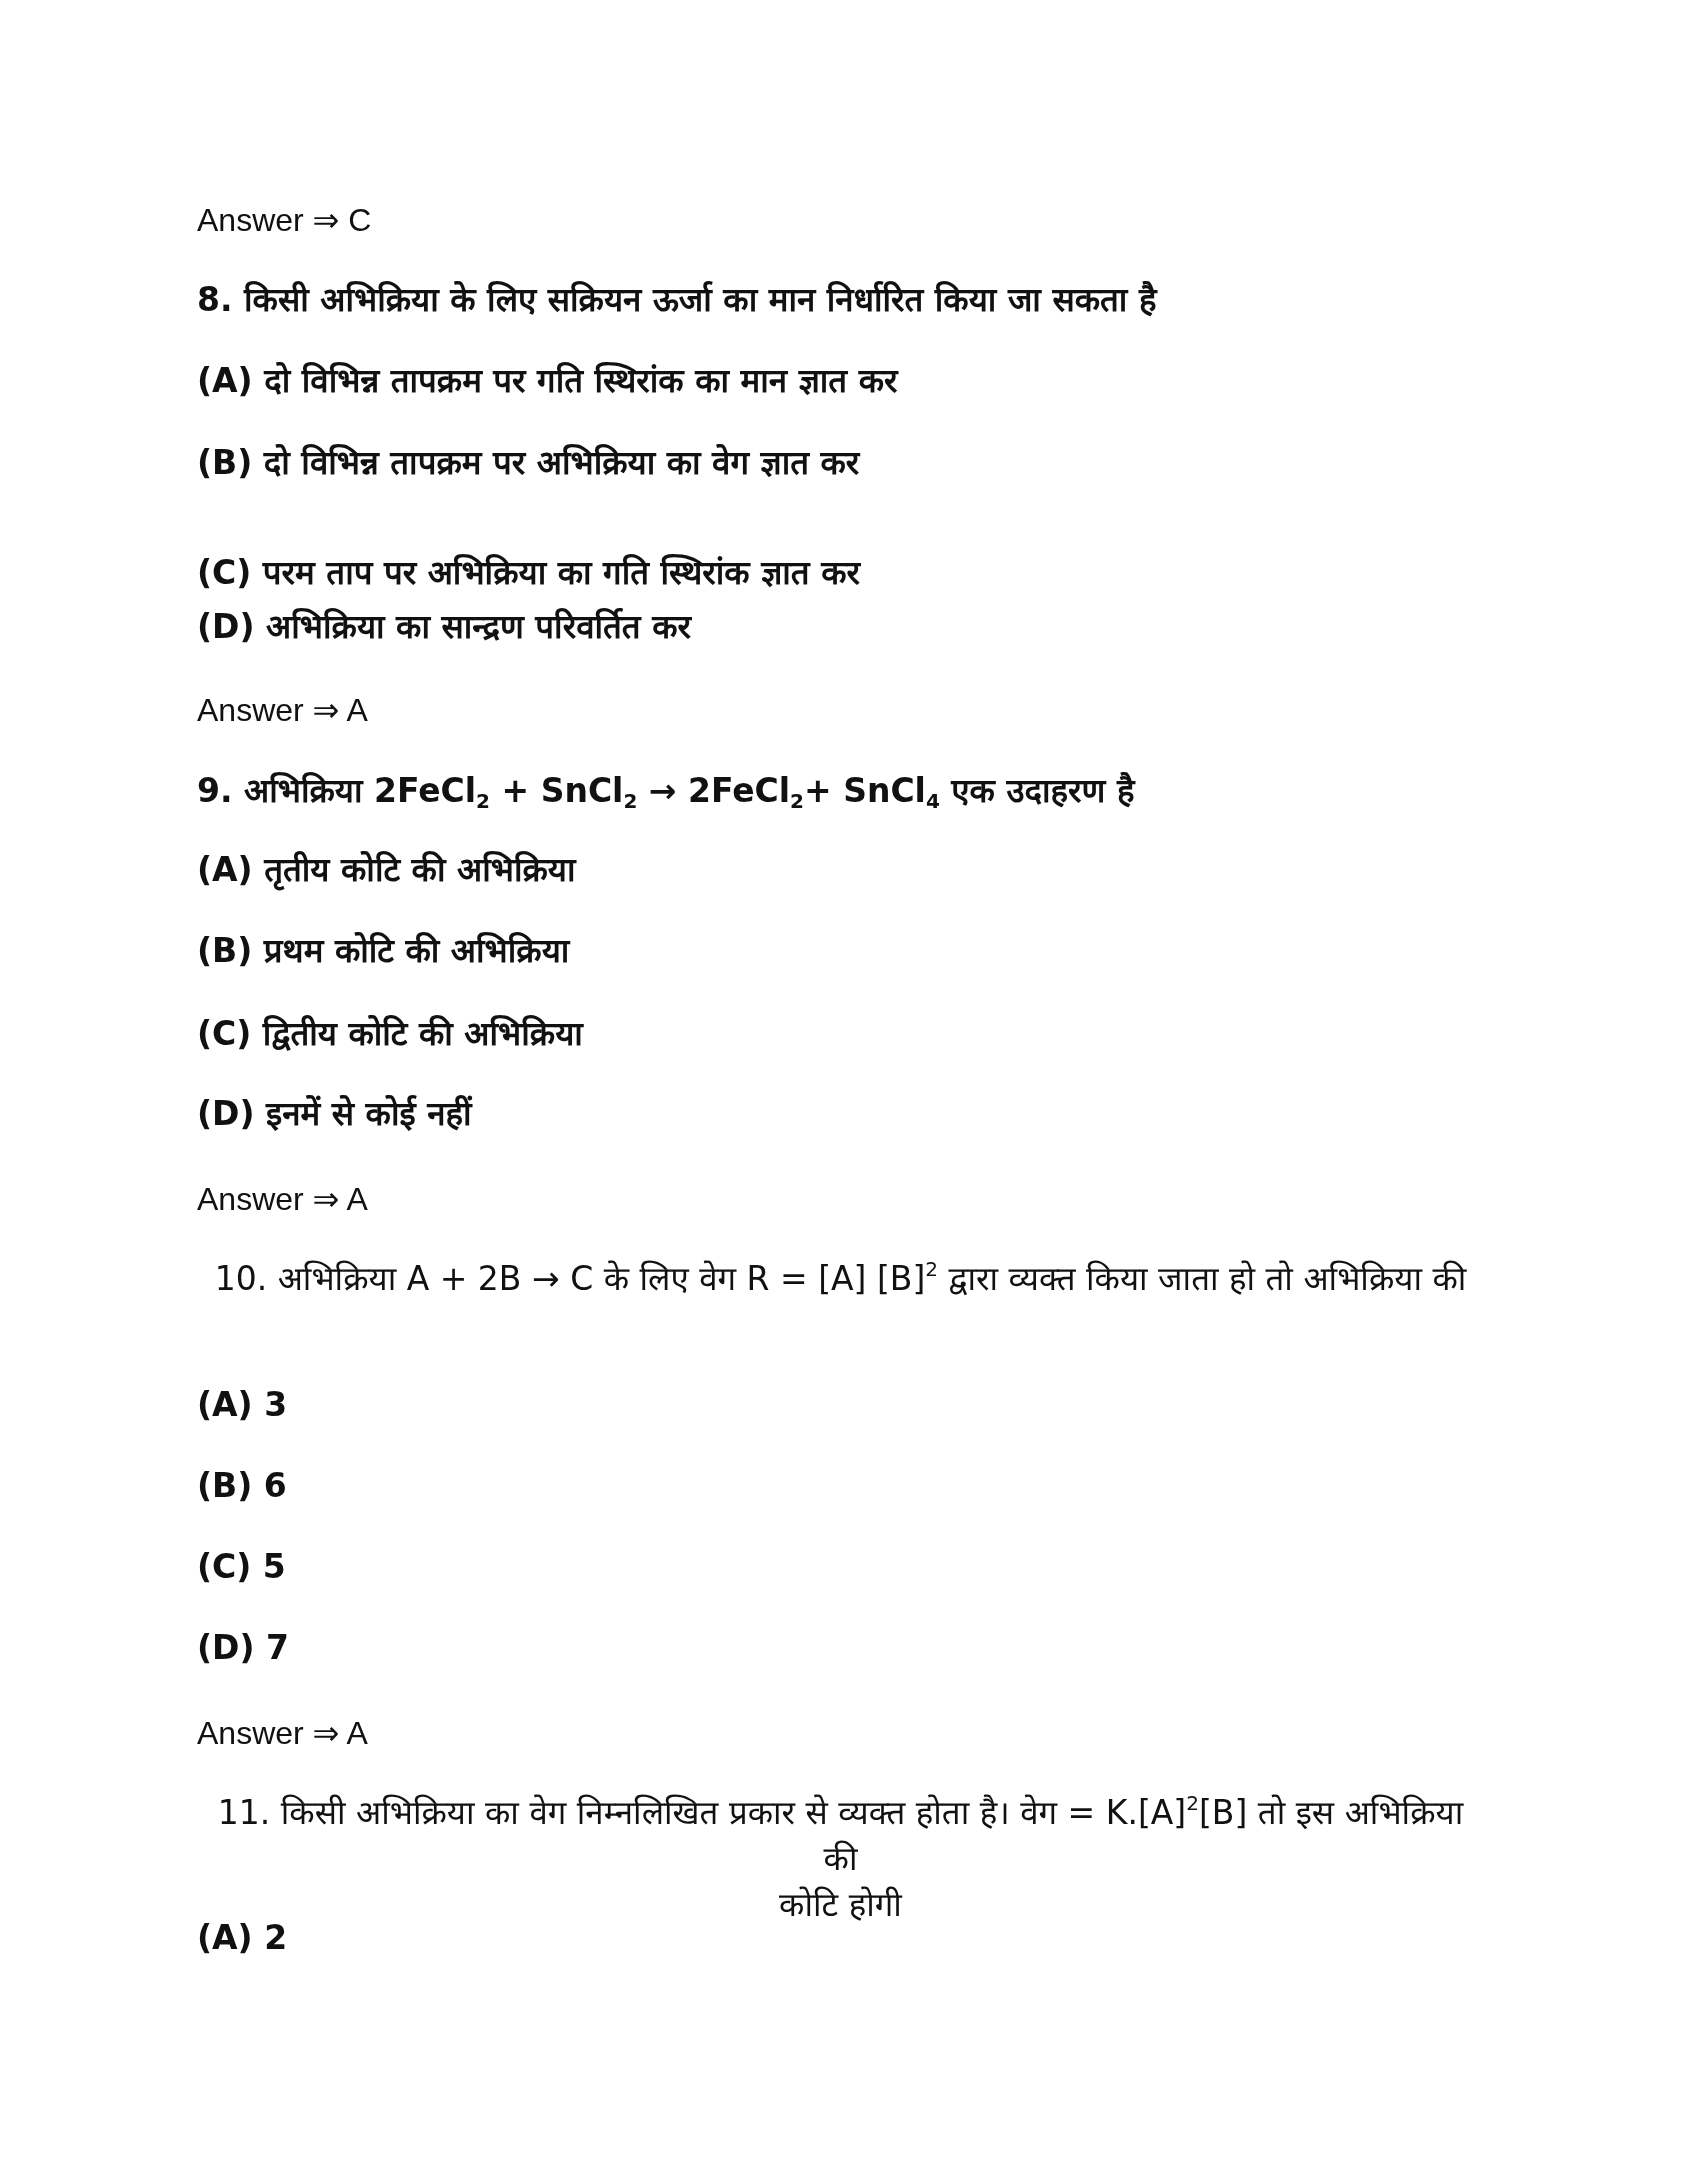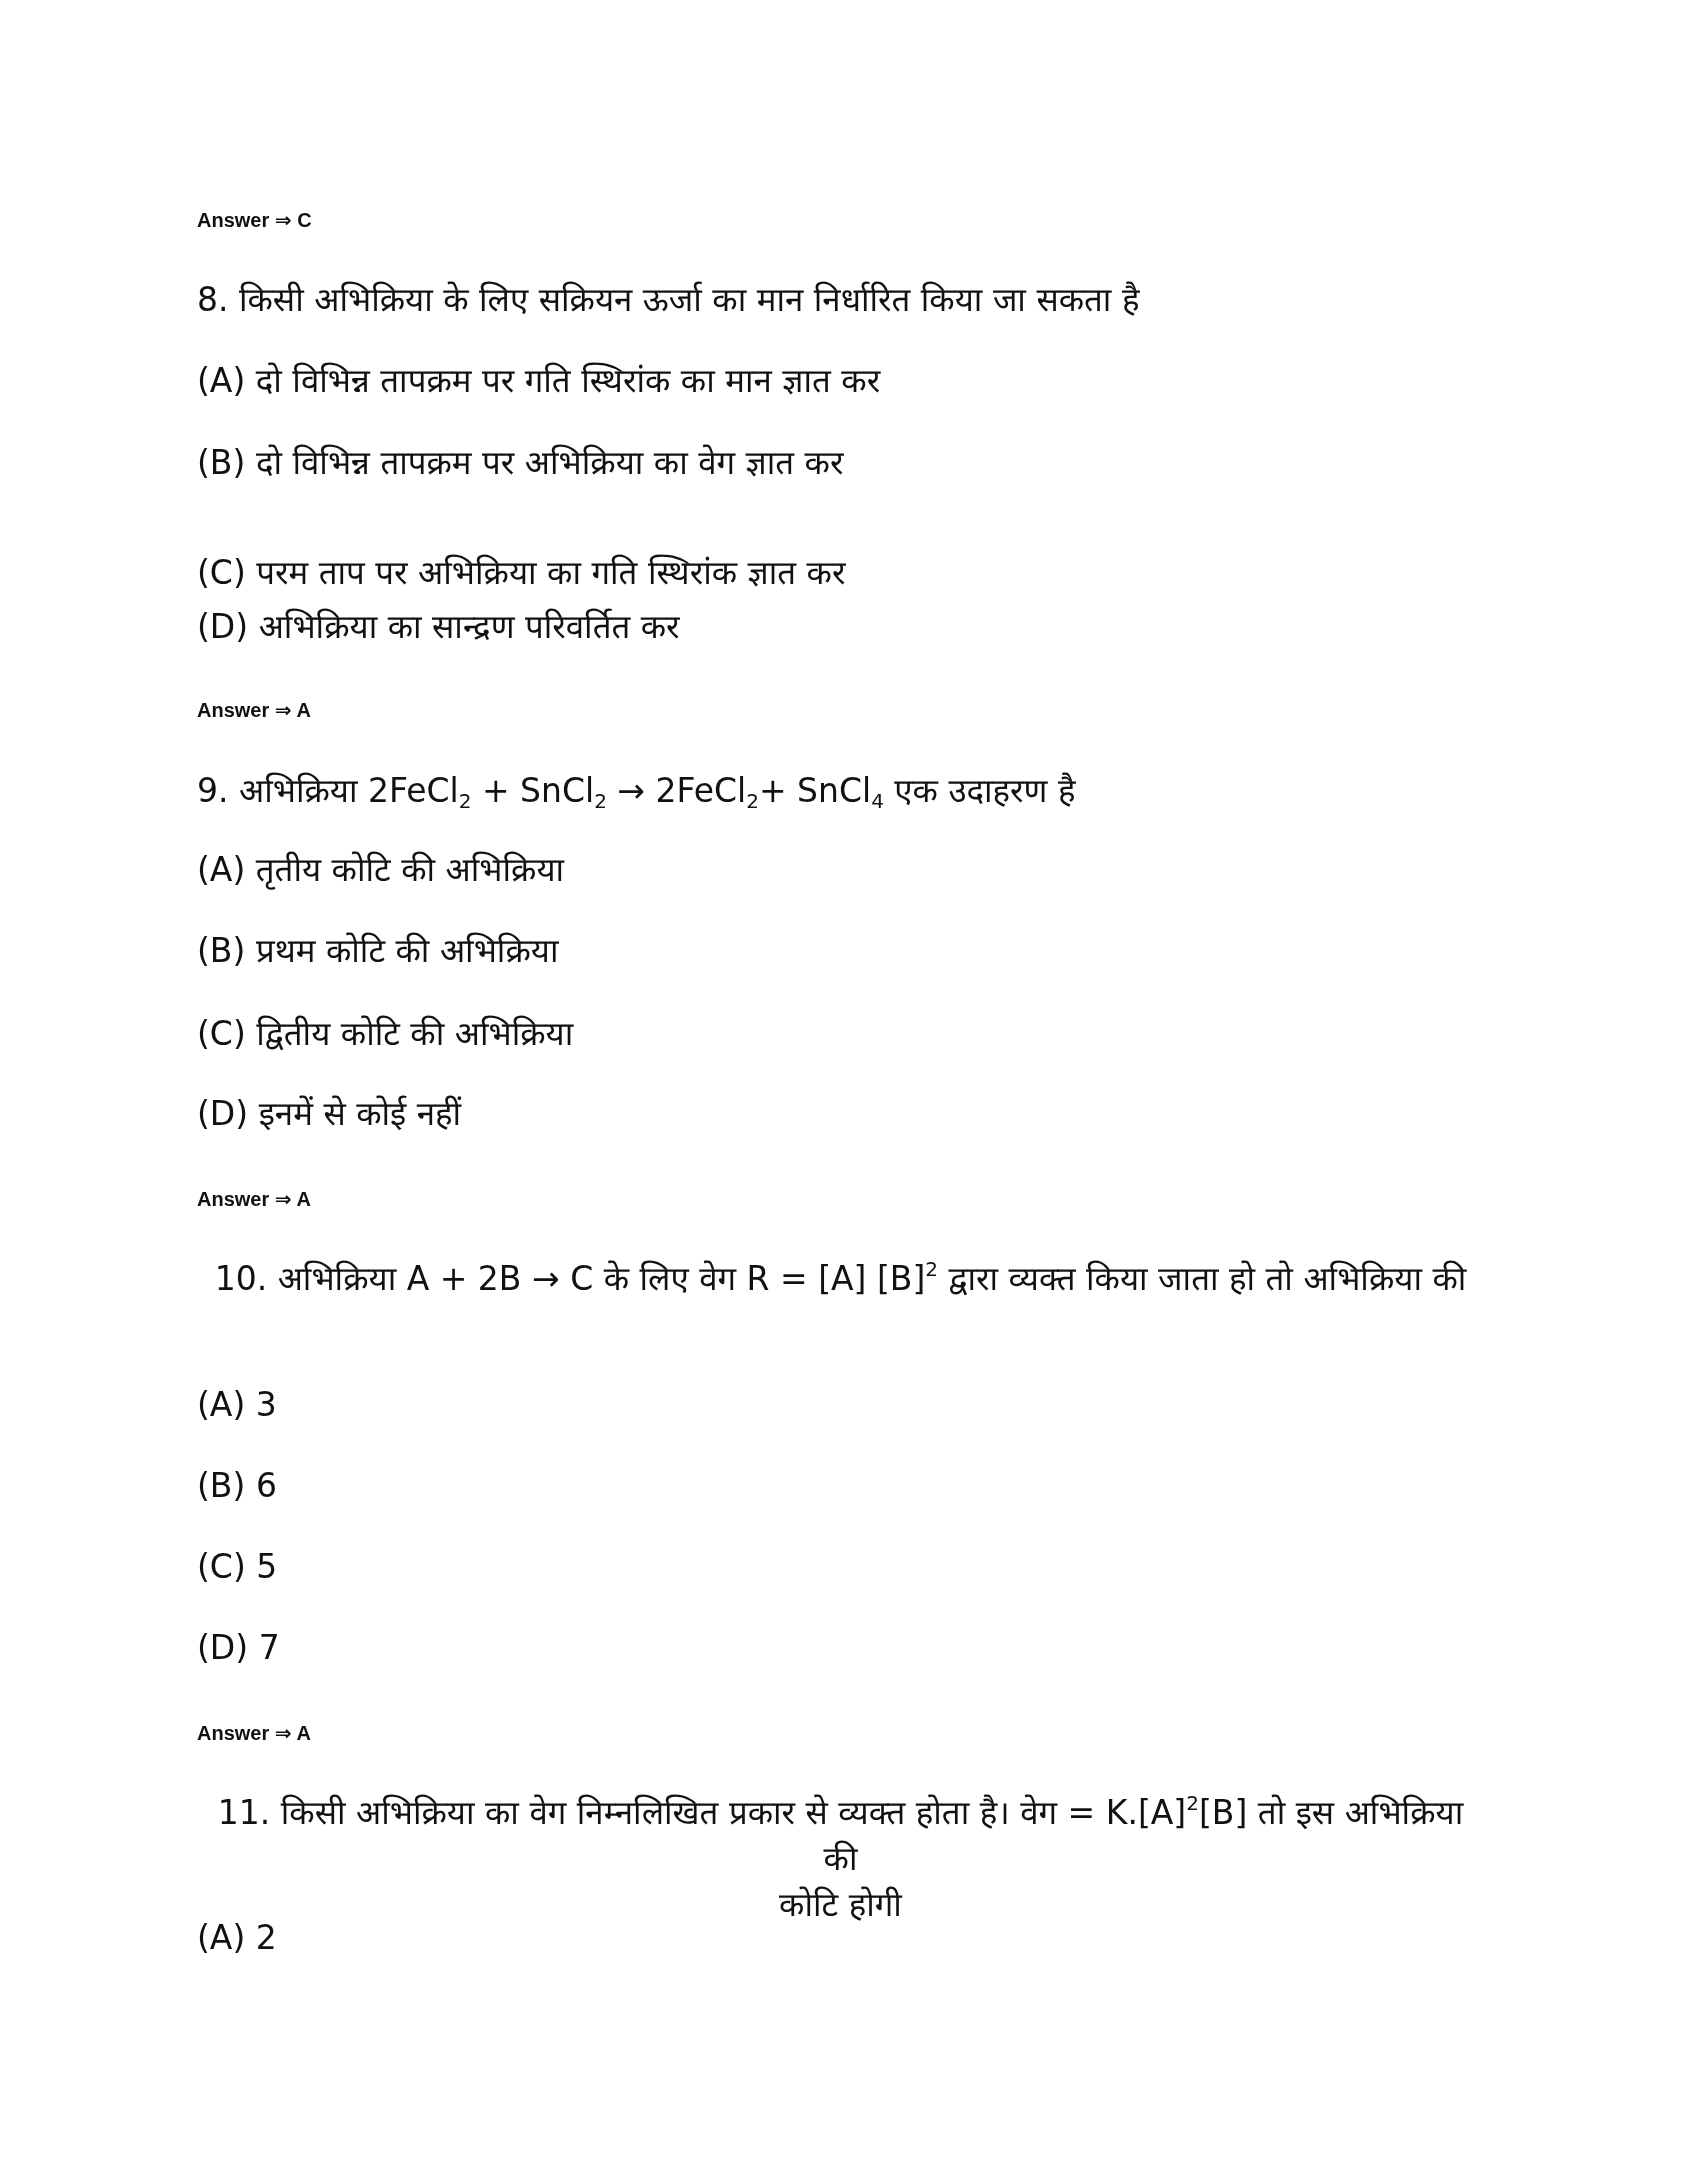--- a/index.html
+++ b/index.html
@@ -1,20 +1,20 @@
 <!DOCTYPE html>
 <html><head>
 <meta charset="utf-8">
 <style>
   html, body { margin: 0; padding: 0; background: #ffffff; }
   body { width: 1683px; height: 2178px; position: relative; overflow: hidden;
          font-family: "DejaVu Sans", "Liberation Sans", sans-serif; color: #111111; }
   .line { position: absolute; left: 197px; font-size: 33px; line-height: 40px;
-          white-space: nowrap; transform: translateY(-50%); }
-  .answer { font-weight: bold; font-family: "Liberation Sans", "DejaVu Sans", sans-serif; font-size: 20px; }
+          white-space: nowrap; transform: translateY(-50%); font-weight: bold; }
+  .answer { font-weight: normal; font-family: "Liberation Sans", "DejaVu Sans", sans-serif; font-size: 32px; }
   .q-wrap { position: absolute; left: 197px; width: 1287px; font-size: 33px; line-height: 46px; text-align: center; }
   sub { font-size: 20px; vertical-align: -6px; line-height: 0; }
   sup { font-size: 20px; vertical-align: 14px; line-height: 0; }
 </style>
 </head>
 <body>
 
 <div class="line answer" style="top:220px">
   <span>Answer</span>
   <span>⇒</span>

